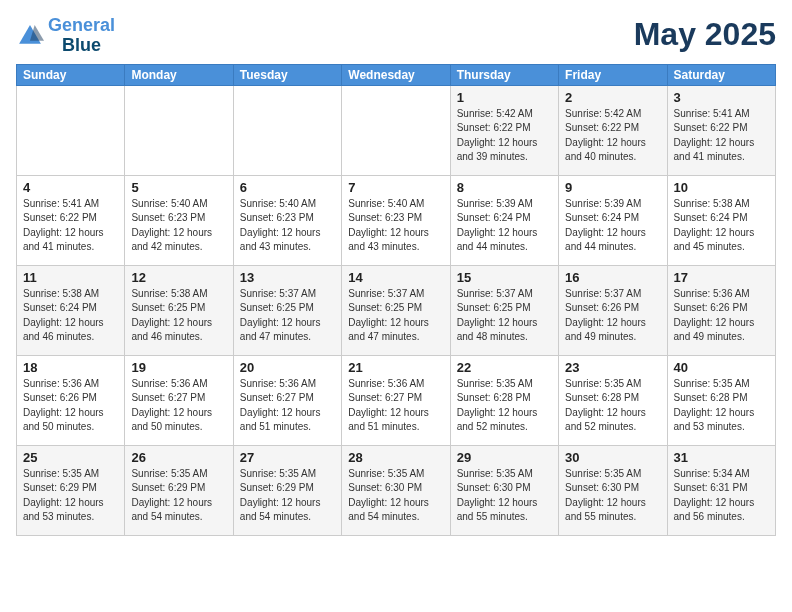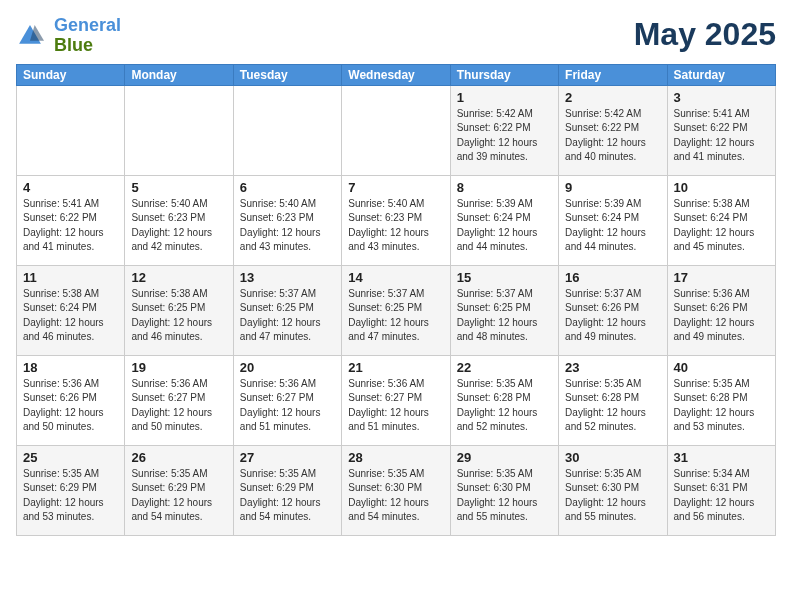--- a/index.html
+++ b/index.html
@@ -12,21 +12,22 @@
     }
     .header {
       display: flex;
       justify-content: space-between;
       align-items: flex-start;
       margin-bottom: 8px;
     }
     .logo {
       display: flex;
       align-items: center;
-      gap: 10px;
+      gap: 4px;
+      text-align: center;
     }
     .logo-text {
       font-size: 18px;
       font-weight: bold;
       color: #1a3a5c;
       line-height: 1.1;
     }
     .logo-text span {
       color: #4a90d9;
     }
@@ -91,21 +92,21 @@
 <body>
 
 <div class="header">
   <div class="logo">
     <svg class="logo-icon" viewBox="0 0 36 36">
       <polygon points="18,4 32,28 4,28" fill="#4a90d9"></polygon>
       <polygon points="24,4 36,24 18,24" fill="#1a3a5c" opacity="0.5"></polygon>
     </svg>
     <div class="logo-text">
       <div><span>General</span></div>
-      <div><span style="color:#4d7c0f">Blue</span></div>
+      <div><span style="color:#0c4a6e">Blue</span></div>
     </div>
   </div>
   <div class="title-block">
     <div class="month-title">May 2025</div>
   </div>
 </div>
 
 <table>
   <thead>
     <tr>

